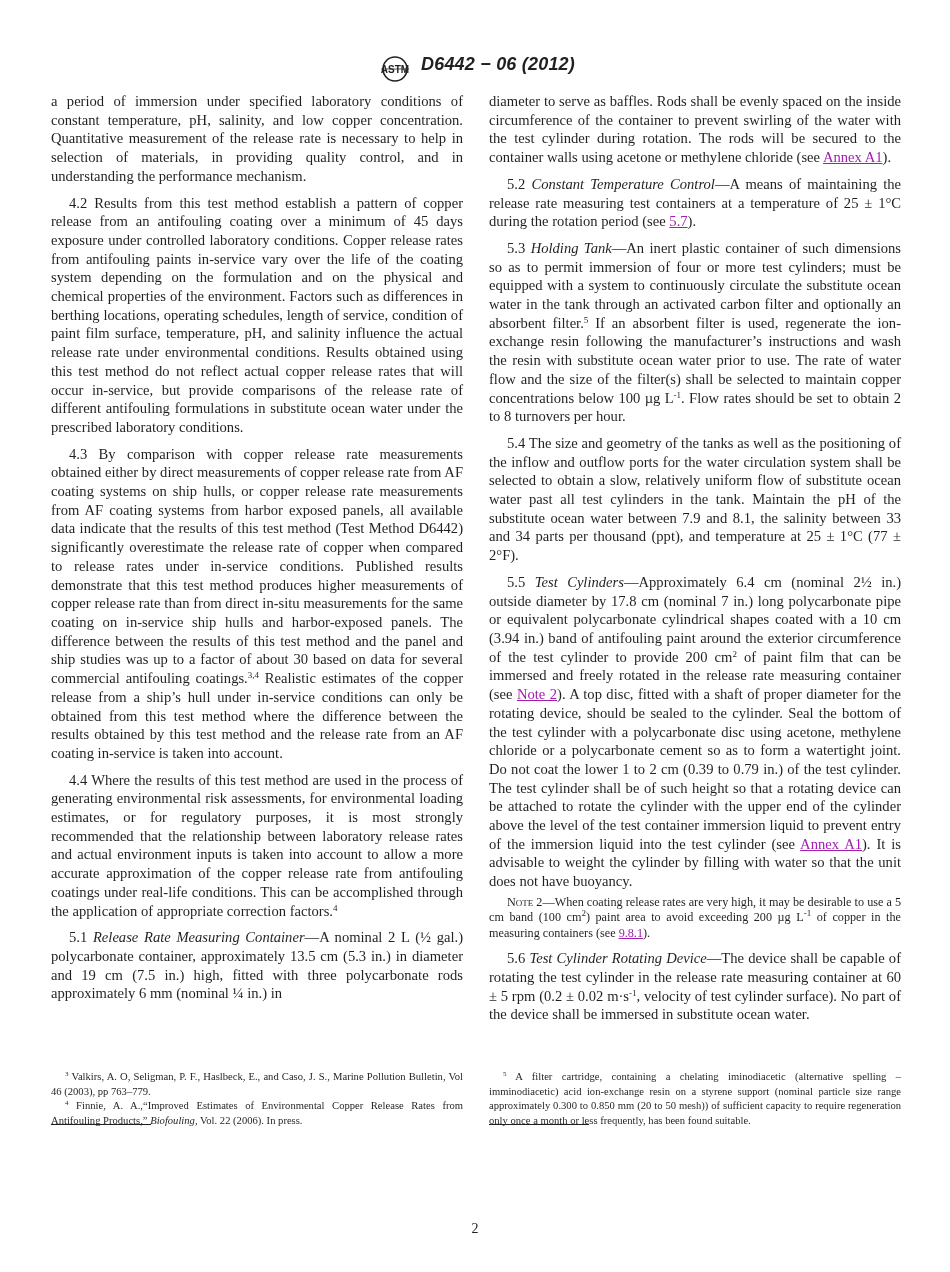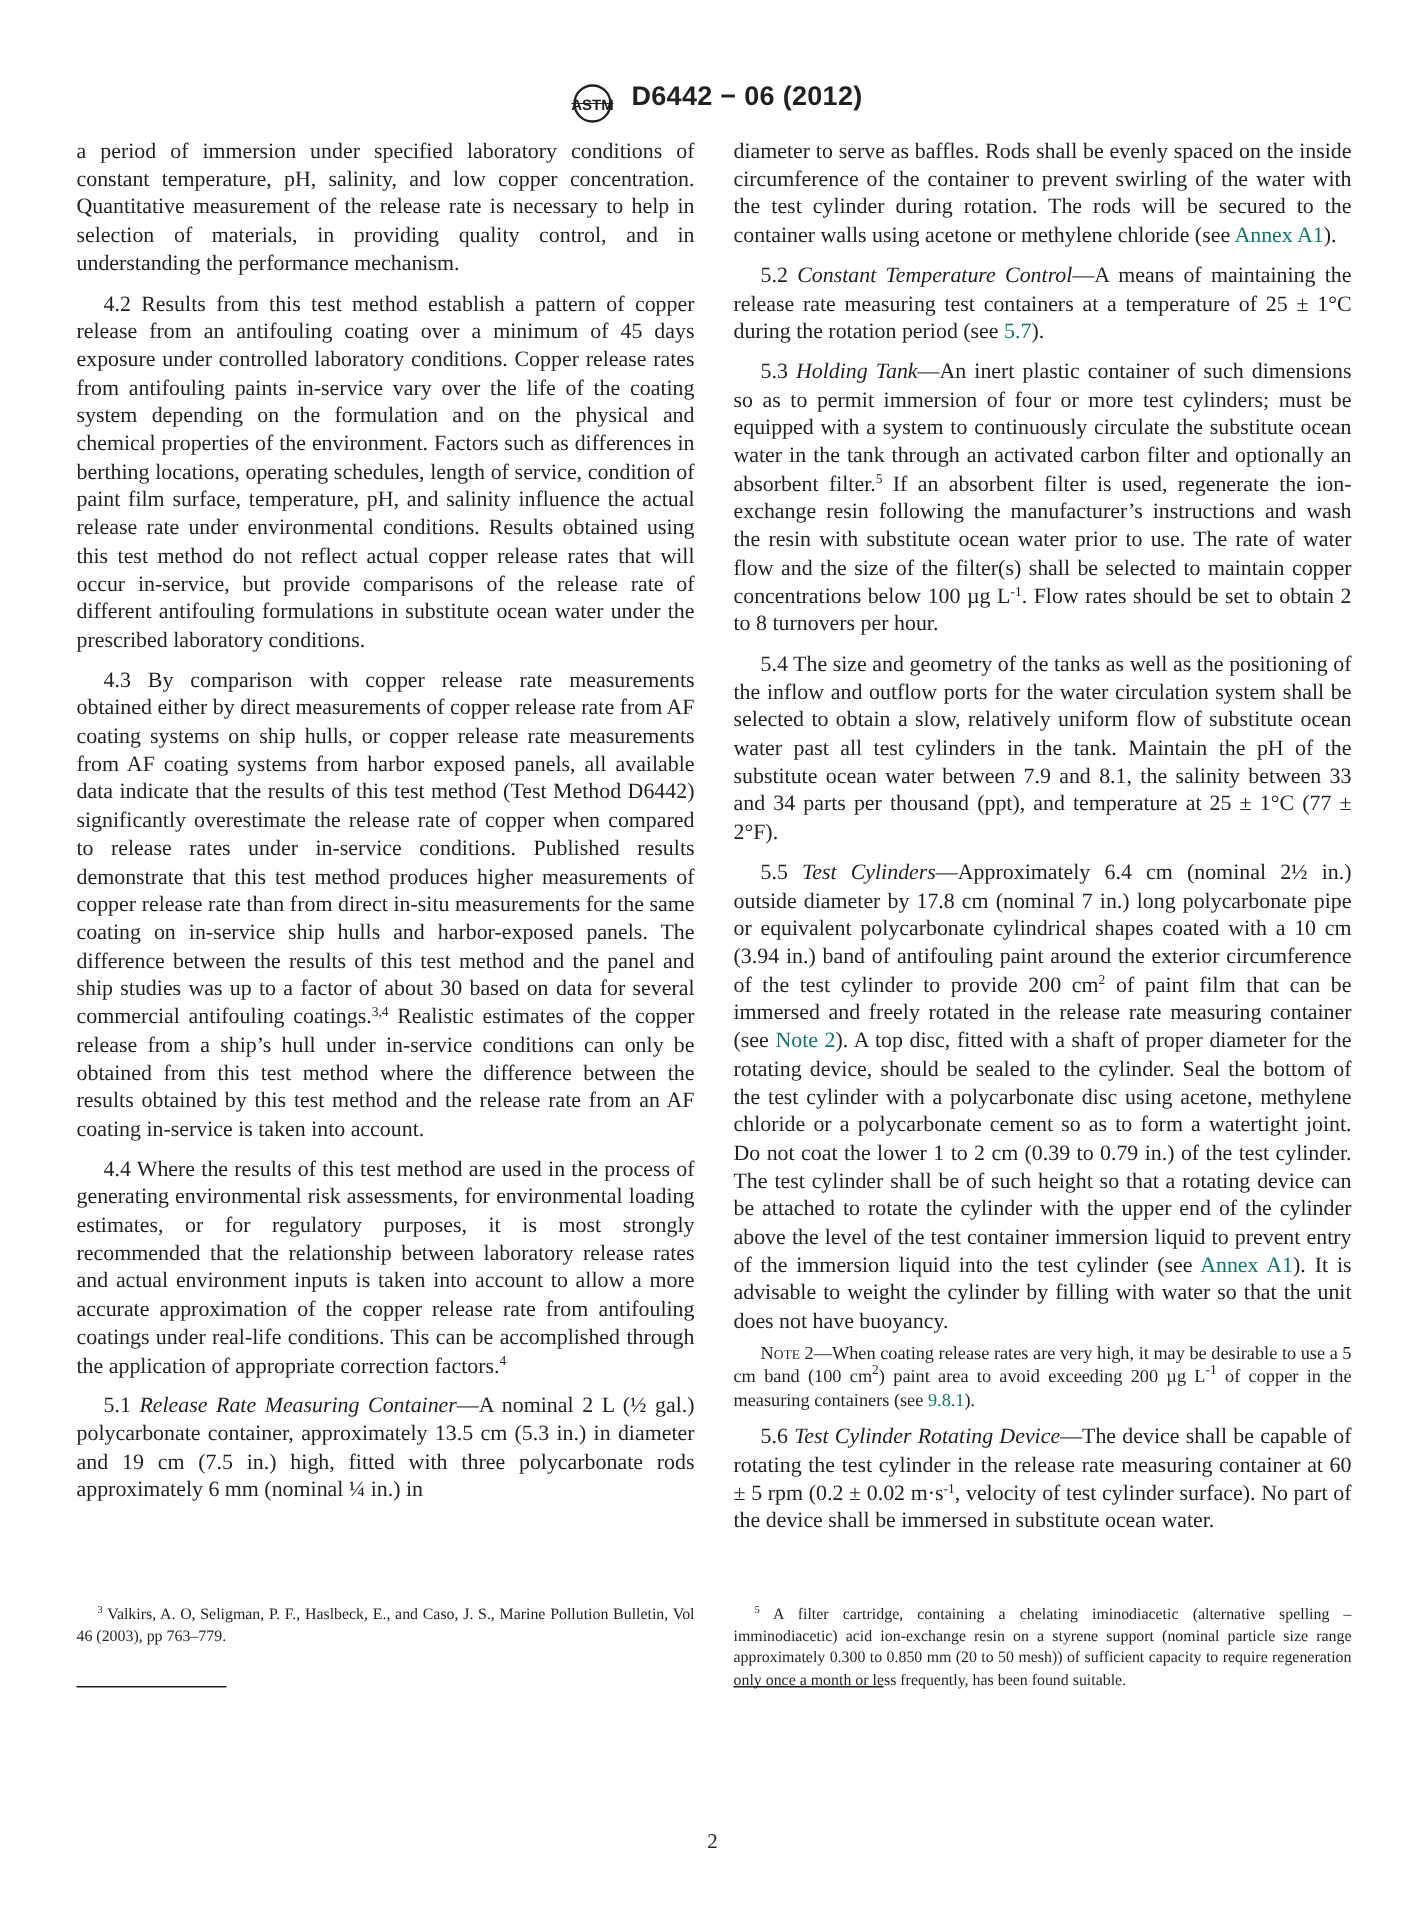--- a/index.html
+++ b/index.html
@@ -8,36 +8,36 @@
     font-family: "Liberation Serif", "DejaVu Serif", serif;
     color: #231f20;
   }
   .header {
     position: absolute; top: 54px; left: 0; width: 950px;
     display: flex; justify-content: center; align-items: flex-start; gap: 6px;
   }
   .logo { width: 40px; height: 30px; }
   .doc-id {
     font-family: "Liberation Sans", "DejaVu Sans", sans-serif;
-    font-weight: bold; font-size: 18px; color: #231f20; letter-spacing: 0.2px;
+    font-weight: bold; font-size: 18px; color: #231f20; letter-spacing: 0.2px; font-style: italic;
   }
   .col {
     position: absolute; top: 92px; width: 412px;
     font-size: 14.6px; line-height: 18.7px; text-align: justify;
     hyphens: manual;
   }
   .col.left { left: 51px; }
   .col.right { left: 489px; }
   .col p { margin: 0 0 8px 0; text-indent: 18px; }
   .col p.noindent { text-indent: 0; }
   .section-heading {
     font-weight: bold; font-size: 15px; margin: 8px 0 6px 0; text-indent: 0;
   }
   .italic { font-style: italic; }
-  .link { color: #0f766e; }
+  .link { color: #a21caf; text-decoration: underline; }
   sup { font-size: 9px; line-height: 0; vertical-align: 5px; }
   .note {
     font-size: 12.2px; line-height: 15.5px; text-indent: 18px;
     margin: 4px 0 8px 0; text-align: justify;
   }
   .smallcaps { font-variant: small-caps; }
   .fn-rule {
     position: absolute; top: 1124px; width: 100px; height: 1px; background: #231f20;
   }
   .fn-rule.left { left: 51px; }
@@ -83,19 +83,20 @@
   <p style="margin-bottom:4px"><span>5.5 </span><span class="italic">Test Cylinders</span><span>—Approximately 6.4 cm (nominal 2½ in.) outside diameter by 17.8 cm (nominal 7 in.) long polycar­bonate pipe or equivalent polycarbonate cylindrical shapes coated with a 10 cm (3.94 in.) band of antifouling paint around the exterior circumference of the test cylinder to provide 200 cm</span><sup>2</sup><span> of paint film that can be immersed and freely rotated in the release rate measuring container (see </span><span class="link">Note 2</span><span>). A top disc, fitted with a shaft of proper diameter for the rotating device, should be sealed to the cylinder. Seal the bottom of the test cylinder with a polycarbonate disc using acetone, methylene chloride or a polycarbonate cement so as to form a watertight joint. Do not coat the lower 1 to 2 cm (0.39 to 0.79 in.) of the test cylinder. The test cylinder shall be of such height so that a rotating device can be attached to rotate the cylinder with the upper end of the cylinder above the level of the test container immersion liquid to prevent entry of the immersion liquid into the test cylinder (see </span><span class="link">Annex A1</span><span>). It is advisable to weight the cylinder by filling with water so that the unit does not have buoyancy.</span></p>
   <div class="note"><span class="smallcaps">Note</span><span> 2—When coating release rates are very high, it may be desirable to use a 5 cm band (100 cm</span><sup>2</sup><span>) paint area to avoid exceeding 200 µg L</span><sup>-1</sup><span> of copper in the measuring containers (see </span><span class="link">9.8.1</span><span>).</span></div>
   <p><span>5.6 </span><span class="italic">Test Cylinder Rotating Device</span><span>—The device shall be capable of rotating the test cylinder in the release rate measur­ing container at 60 ± 5 rpm (0.2 ± 0.02 m·s</span><sup>-1</sup><span>, velocity of test cylinder surface). No part of the device shall be immersed in substitute ocean water.</span></p>
 </div>
 
 <div class="fn-rule left"></div>
 <div class="fn-rule right"></div>
 
 <div class="footnotes left">
   <p><sup>3</sup><span> Valkirs, A. O, Seligman, P. F., Haslbeck, E., and Caso, J. S., Marine Pollution Bulletin, Vol 46 (2003), pp 763–779.</span></p>
+  <p><sup>4</sup><span> Finnie, A. A.,“Improved Estimates of Environmental Copper Release Rates from Antifouling Products,” </span><span class="italic">Biofouling</span><span>, Vol. 22 (2006). In press.</span></p>
 </div>
 
 <div class="footnotes right">
   <p><sup>5</sup><span> A filter cartridge, containing a chelating iminodiacetic (alternative spelling – imminodiacetic) acid ion-exchange resin on a styrene support (nominal particle size range approximately 0.300 to 0.850 mm (20 to 50 mesh)) of sufficient capacity to require regeneration only once a month or less frequently, has been found suitable.</span></p>
 </div>
 
 <div class="page-number">2</div>
 
 </body></html>

